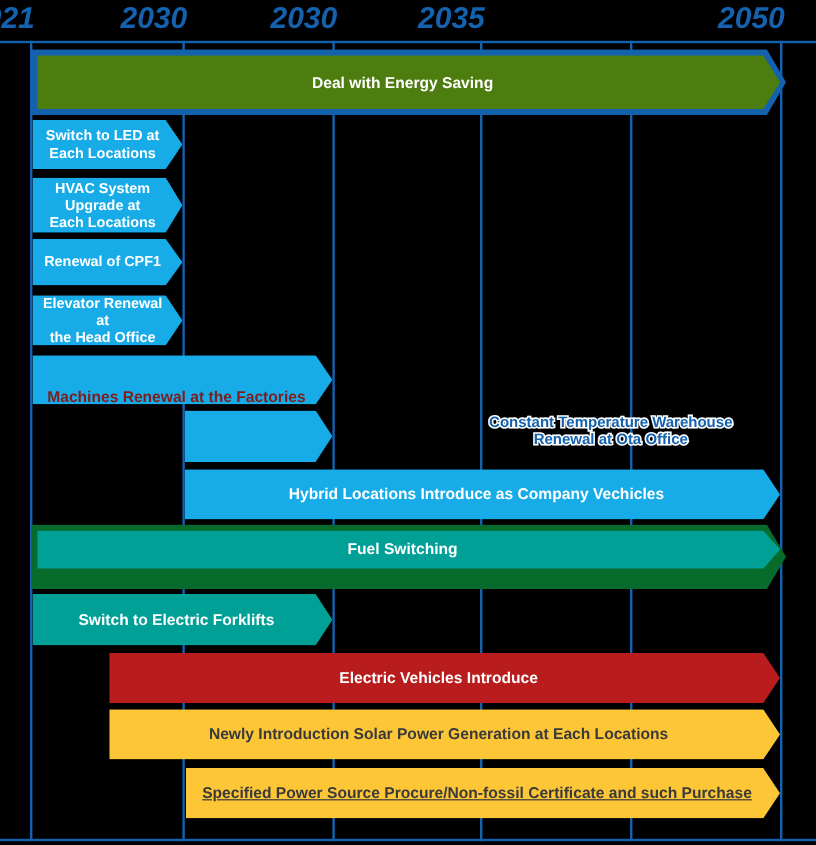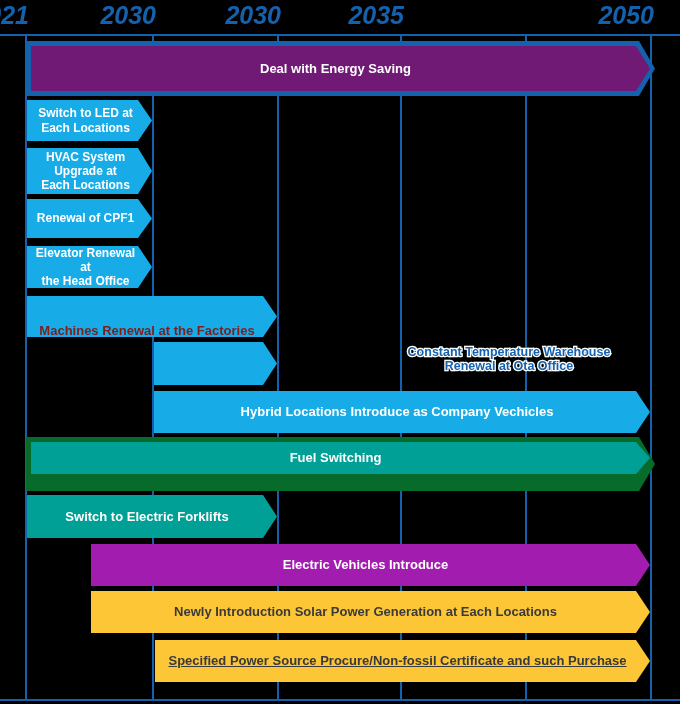--- a/index.html
+++ b/index.html
@@ -123,21 +123,21 @@
   <div id="grid-layer">
       <div class="grid-v" style="left: 25px;"></div>
       <div class="grid-v" style="left: 152px;"></div>
       <div class="grid-v" style="left: 277px;"></div>
       <div class="grid-v" style="left: 400px;"></div>
       <div class="grid-v" style="left: 525px;"></div>
       <div class="grid-v" style="left: 650px;"></div>
     </div>
   <div id="bars-layer">
       <div class="bar-outline" style="left: 26px; top: 41px; width: 629px; height: 55px; background: rgb(20, 97, 174);"></div>
-      <div class="bar" style="left: 31px; top: 46px; width: 619px; height: 45px; background: #701a75;">
+      <div class="bar" style="left: 31px; top: 46px; width: 619px; height: 45px; background: #4d7c0f;">
         <div class="bar-label" style="color: rgb(255, 255, 255);">Deal with Energy Saving</div>
       </div>
       <div class="bar" style="left: 27px; top: 100px; width: 125px; height: 41px; background: rgb(23, 172, 232);">
         <div class="bar-label small" style="color: rgb(255, 255, 255);">Switch to LED at
 Each Locations</div>
       </div>
       <div class="bar" style="left: 27px; top: 148px; width: 125px; height: 46px; background: rgb(23, 172, 232);">
         <div class="bar-label small" style="color: rgb(255, 255, 255);">HVAC System
 Upgrade at
 Each Locations</div>
@@ -158,21 +158,21 @@
       <div class="bar" style="left: 154px; top: 391px; width: 496px; height: 42px; background: rgb(23, 172, 232);">
         <div class="bar-label" style="color: rgb(255, 255, 255);">Hybrid Locations Introduce as Company Vechicles</div>
       </div>
       <div class="bar-outline" style="left: 26px; top: 437px; width: 629px; height: 54px; background: rgb(7, 107, 44);"></div>
       <div class="bar" style="left: 31px; top: 442px; width: 619px; height: 32px; background: rgb(0, 160, 150);">
         <div class="bar-label" style="color: rgb(255, 255, 255);">Fuel Switching</div>
       </div>
       <div class="bar" style="left: 27px; top: 495px; width: 250px; height: 43px; background: rgb(0, 160, 150);">
         <div class="bar-label" style="color: rgb(255, 255, 255);">Switch to Electric Forklifts</div>
       </div>
-      <div class="bar" style="left: 91px; top: 544px; width: 559px; height: 42px; background: #a21caf;">
+      <div class="bar" style="left: 91px; top: 544px; width: 559px; height: 42px; background: #b91c1c;">
         <div class="bar-label" style="color: rgb(255, 255, 255);">Electric Vehicles Introduce</div>
       </div>
       <div class="bar" style="left: 91px; top: 591px; width: 559px; height: 42px; background: rgb(252, 198, 55);">
         <div class="bar-label dark" style="color: rgb(58, 58, 58);">Newly Introduction Solar Power Generation at Each Locations</div>
       </div>
       <div class="bar" style="left: 155px; top: 640px; width: 495px; height: 42px; background: rgb(252, 198, 55);">
         <div class="bar-label dark" style="color: rgb(58, 58, 58); text-decoration: underline;">Specified Power Source Procure/Non-fossil Certificate and such Purchase</div>
       </div>
     </div>
 

